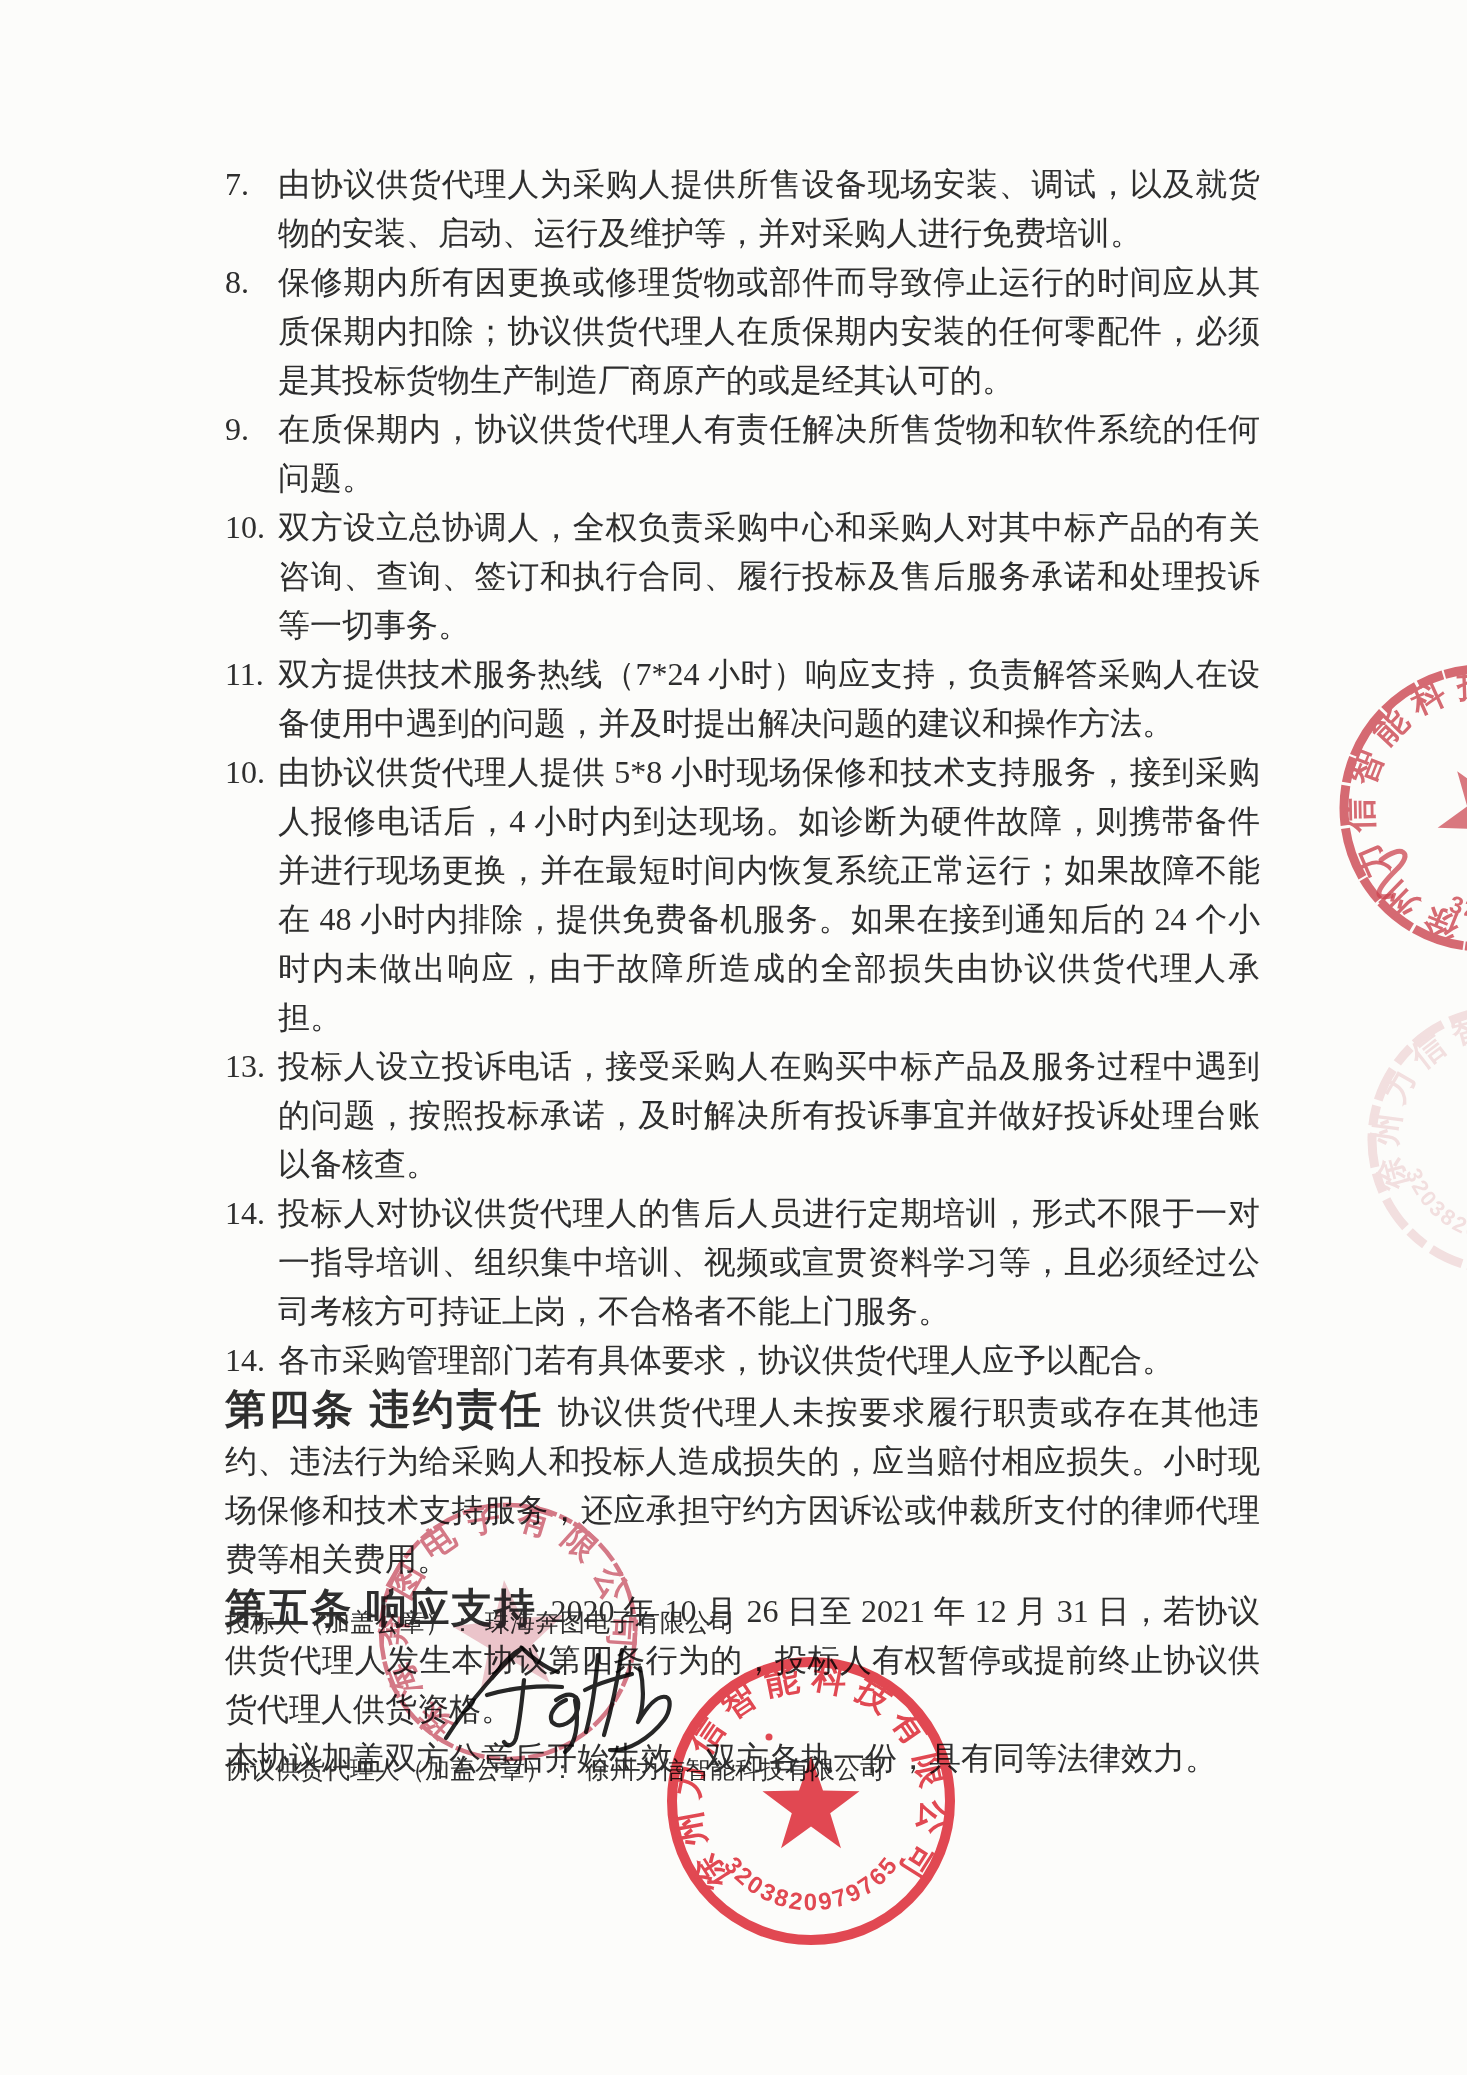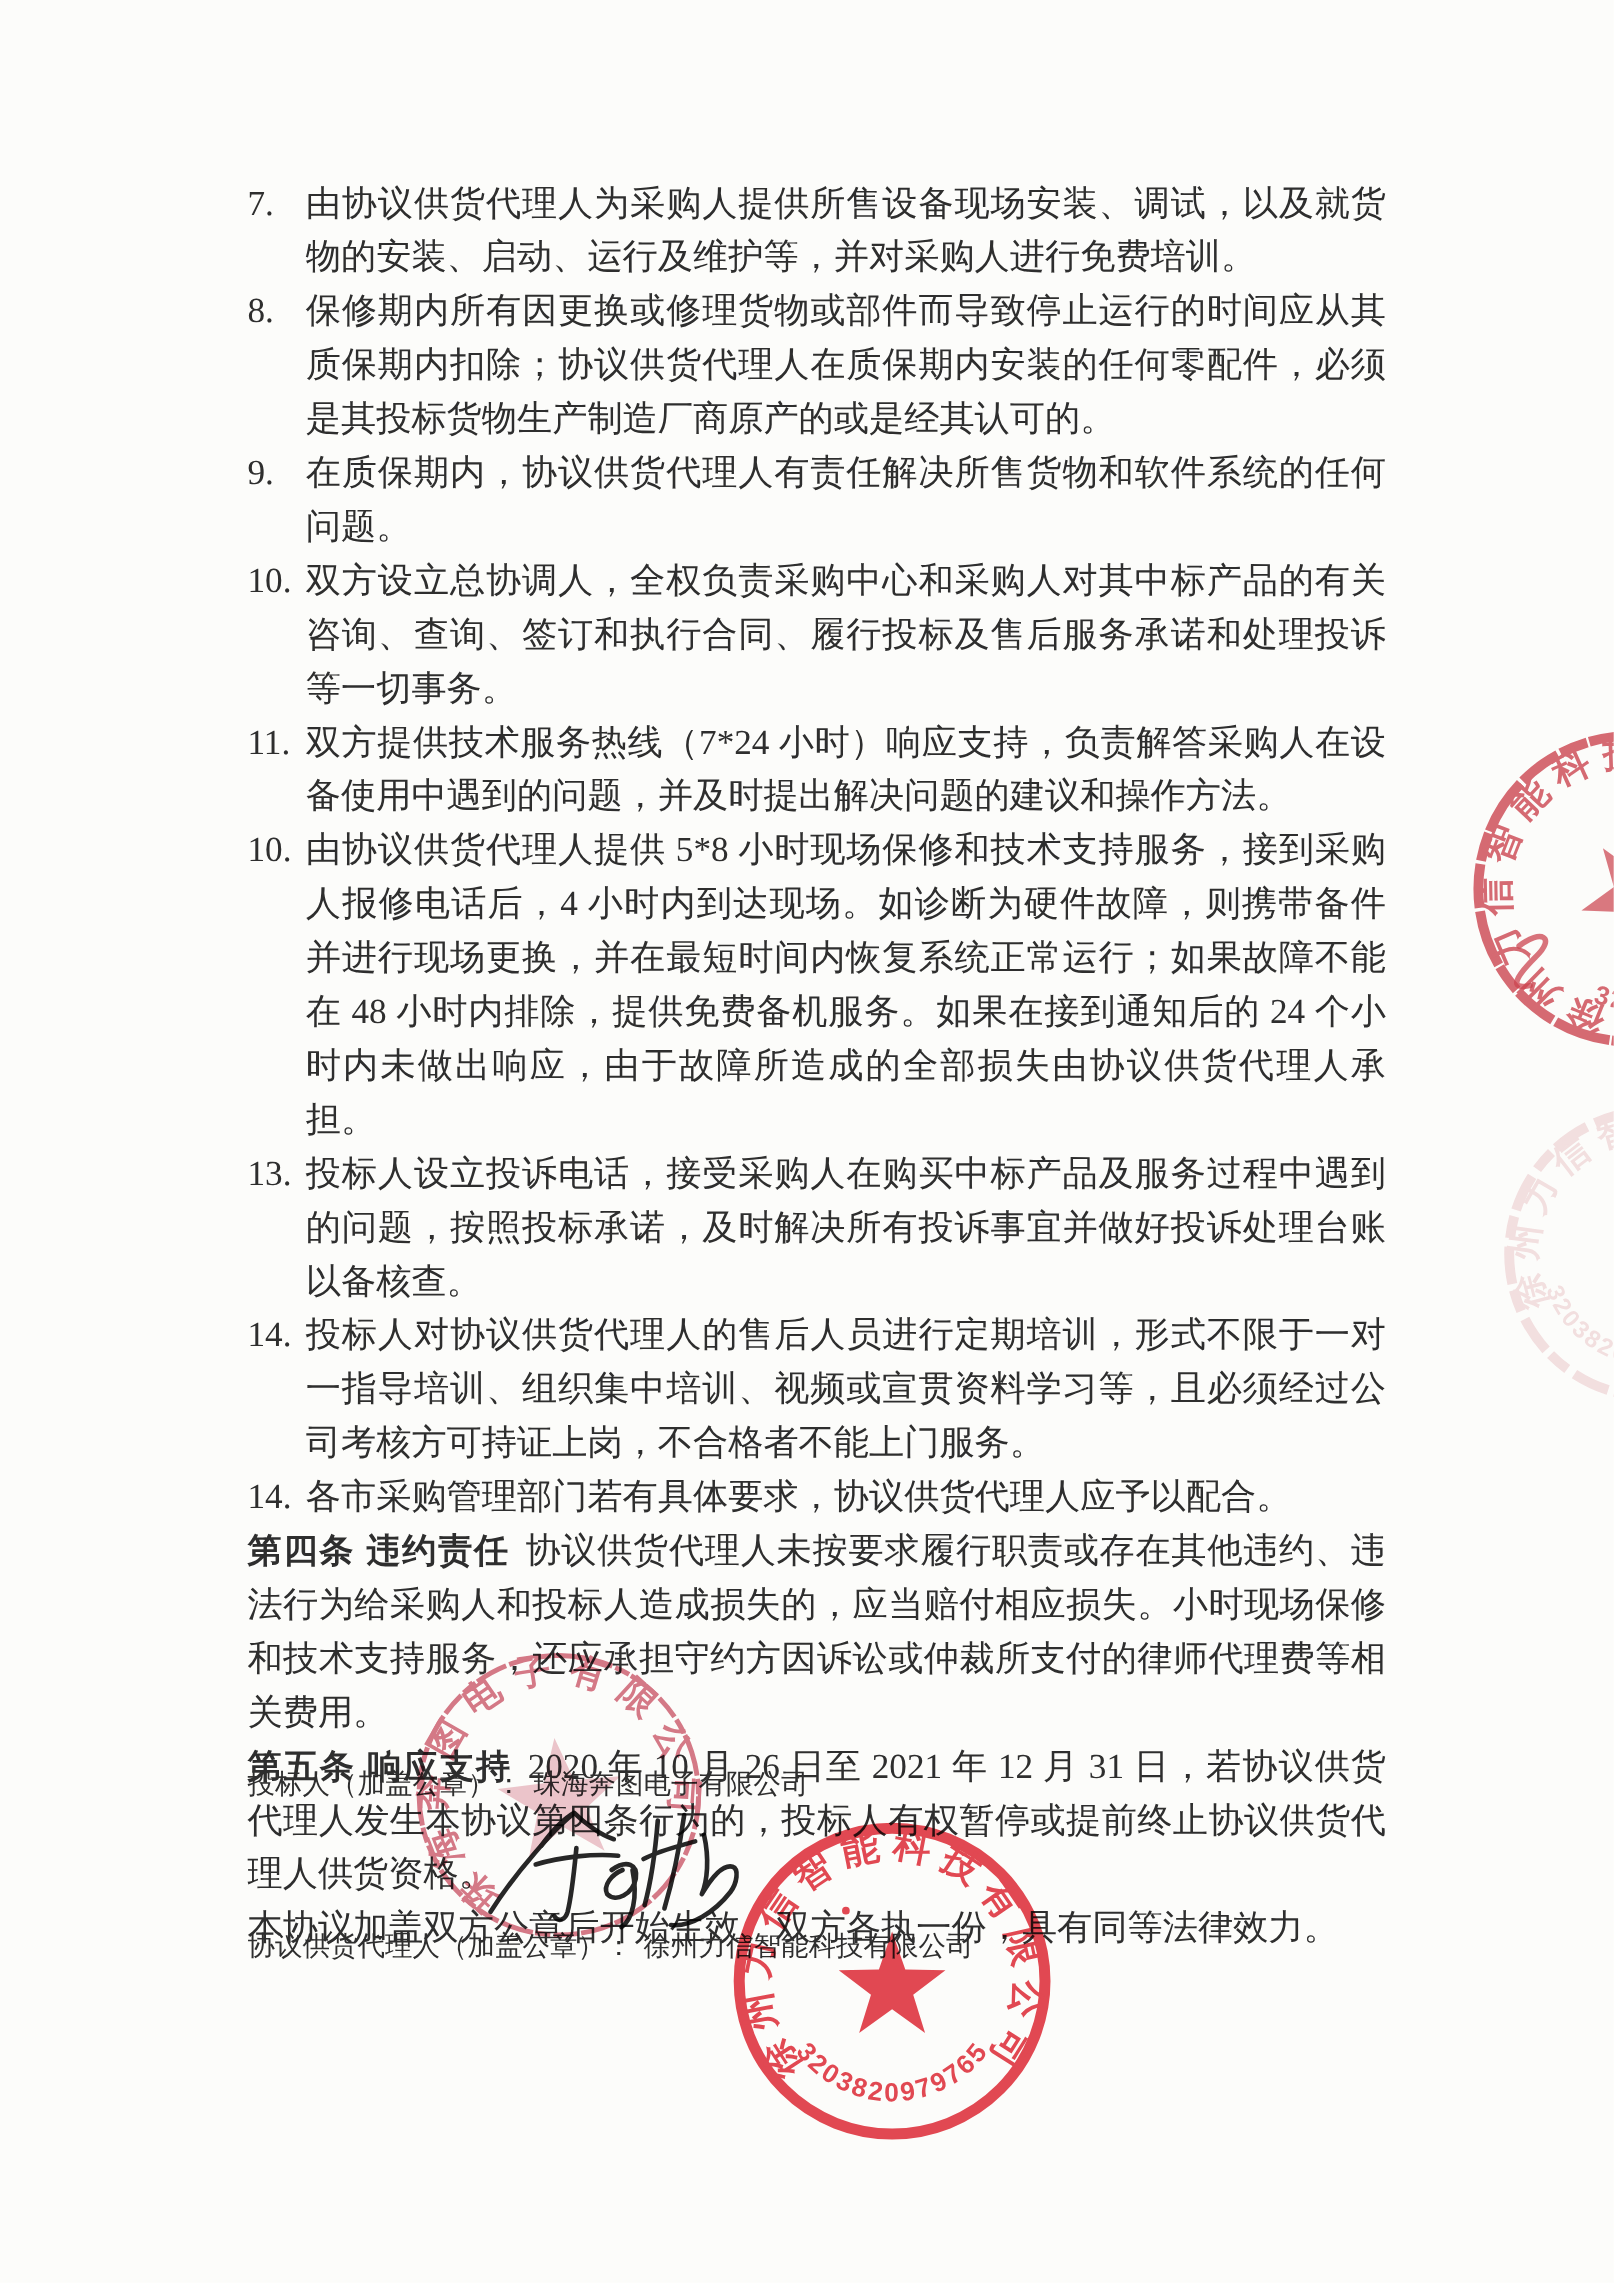--- a/index.html
+++ b/index.html
@@ -14,21 +14,21 @@
     position:absolute;left:225px;top:160px;width:1035px;
     font-size:32px;line-height:49px;text-align:justify;
   }
   ol.clauses{list-style:none;margin:0;padding:0;}
   ol.clauses li{position:relative;padding-left:53px;}
   ol.clauses .num{position:absolute;left:0;top:0;}
   .content p{margin:0;}
   .article-heading{
     font-weight:bold;margin-right:14px;
     font-family:"Liberation Sans","DejaVu Sans",sans-serif;
-    font-size:31px;letter-spacing:1px;
+    font-size:41px;letter-spacing:1px;
   }
   .closing{margin-top:11px;}
   .sig-line{
     position:absolute;left:225px;font-size:25px;line-height:42px;white-space:nowrap;
   }
   .sig-line .sig-name{margin-left:10px;}
   .stamp,.signature{
     position:absolute;mix-blend-mode:multiply;pointer-events:none;
   }
   .seal-ring-text{font-family:"Liberation Serif","DejaVu Serif",serif;font-weight:bold;}

